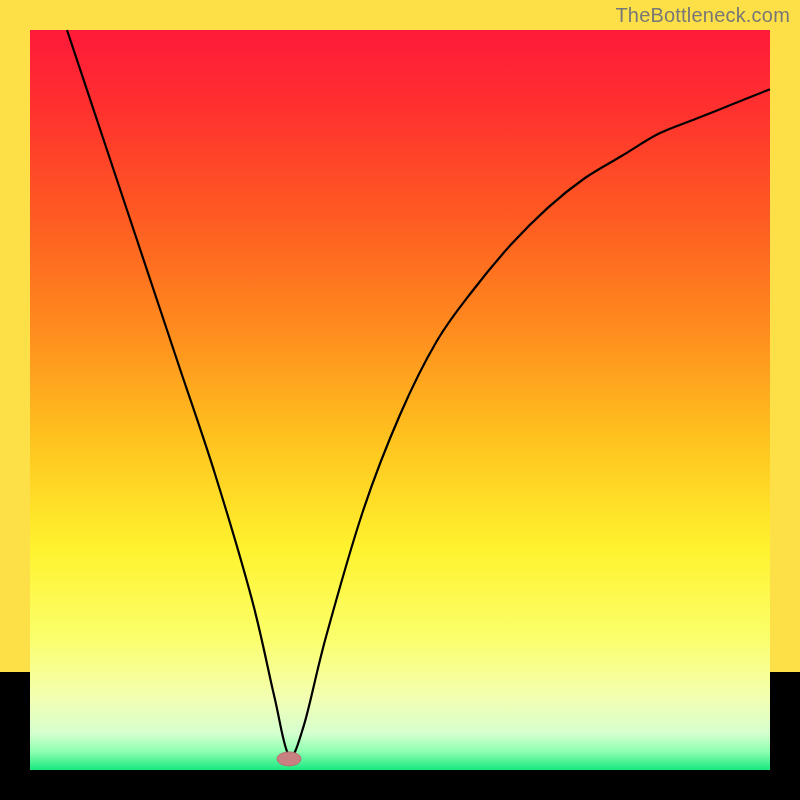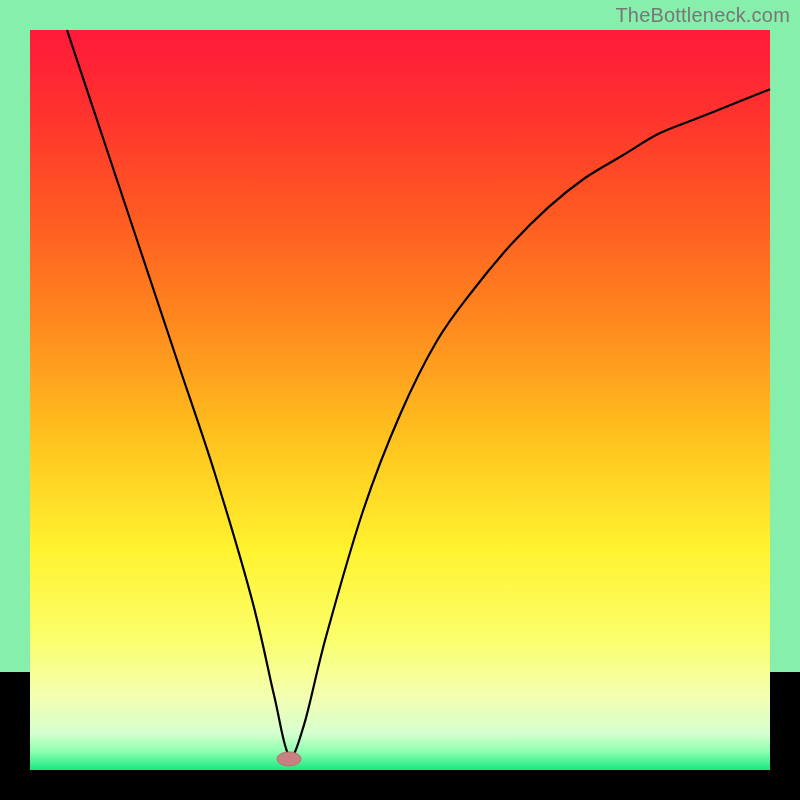--- a/index.html
+++ b/index.html
@@ -8,21 +8,21 @@
     width: 800px;
     height: 800px;
     background: #000;
     overflow: hidden;
     font-family: Arial, Helvetica, sans-serif;
   }
   .frame {
     position: relative;
     width: 800px;
     height: 672px;
-    background: #86efac;
+    background: #fde047;
   }
   .watermark {
     position: absolute;
     top: 4px;
     right: 10px;
     color: #777;
     font-size: 20px;
     letter-spacing: 0.2px;
     font-weight: 500;
     z-index: 5;

